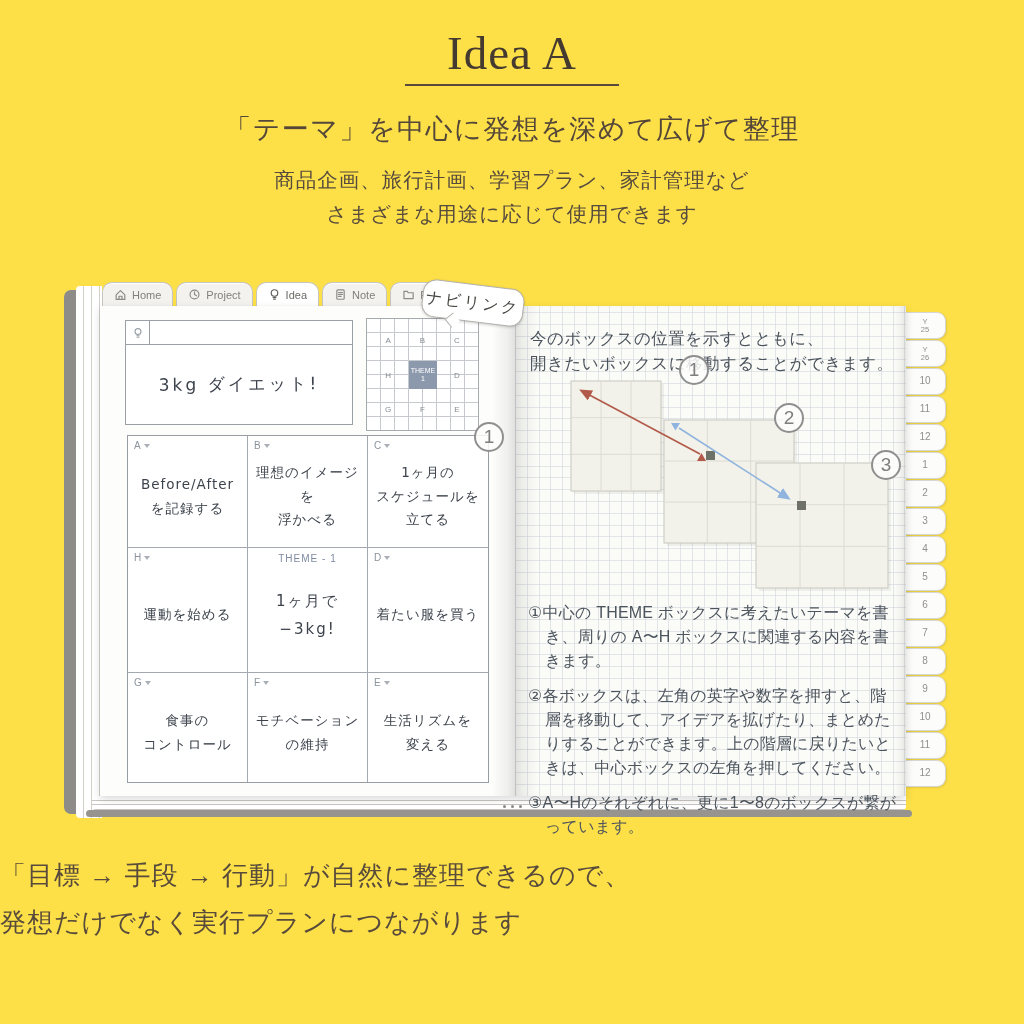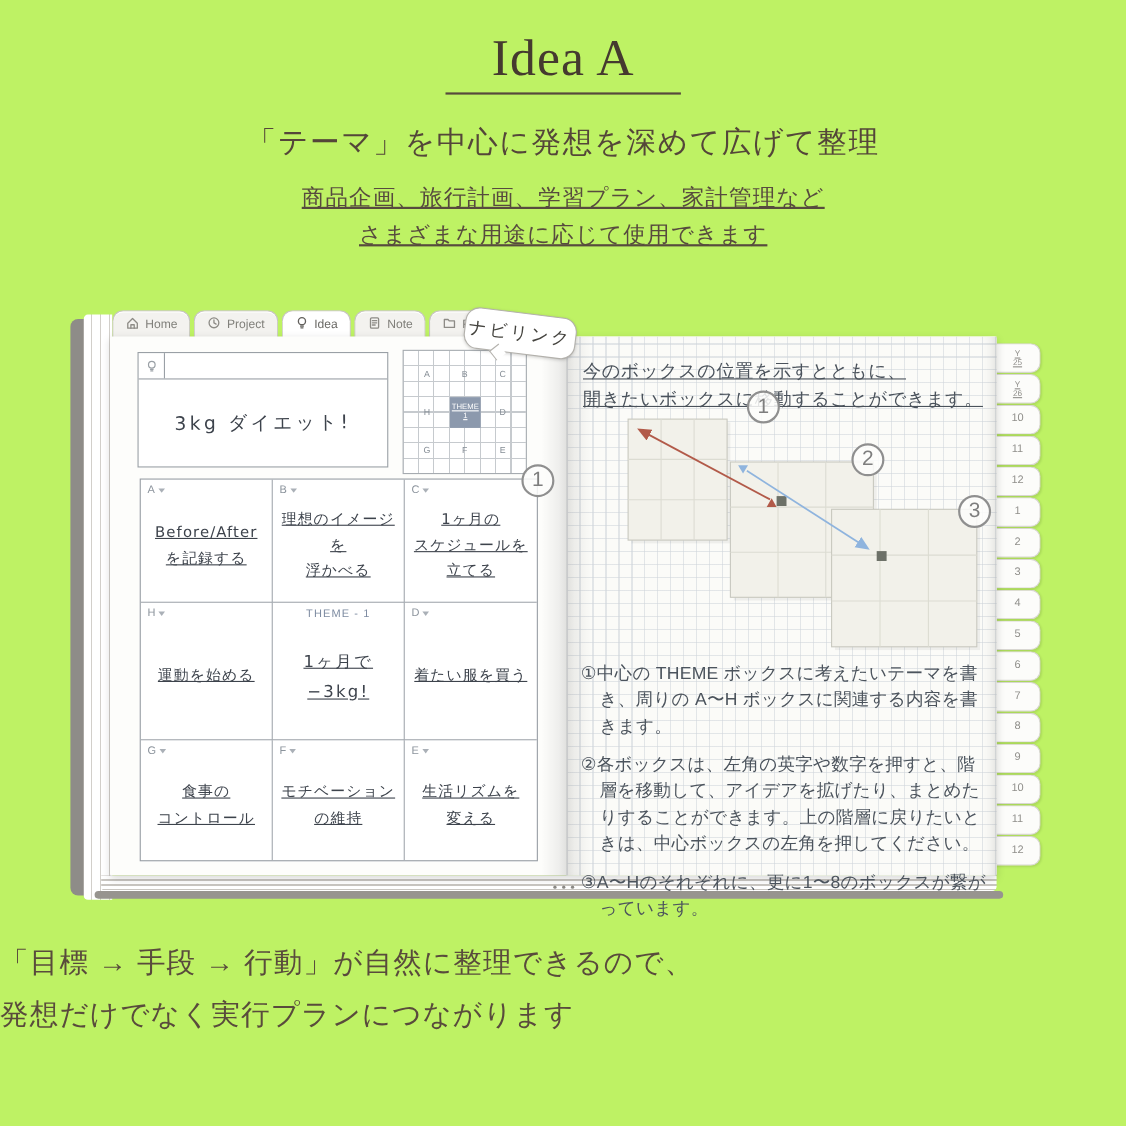--- a/index.html
+++ b/index.html
@@ -1,19 +1,19 @@
 <!DOCTYPE html>
 <html><head>
 <meta charset="utf-8">
 <style>
   * { margin:0; padding:0; box-sizing:border-box; }
   html,body { width:1024px; height:1024px; }
   body { font-family:"Liberation Sans","DejaVu Sans",sans-serif; }
-  .canvas { position:relative; width:1024px; height:1024px; background:#bef264; overflow:hidden; }
-  .pre { white-space:pre-line;text-decoration:underline; }
+  .canvas { position:relative; width:1024px; height:1024px; background:#fde047; overflow:hidden; }
+  .pre { white-space:pre-line; }
 
   
   .hero { position:absolute; top:0; left:0; width:100%; text-align:center; }
   .hero-title { margin-top:26px; font-family:"Liberation Serif","DejaVu Serif",serif;
     font-size:47px; color:#453a2f; letter-spacing:1px; font-weight:500; }
   .hero-underline { width:214px; height:2px; background:#57493c; margin:4px auto 0; }
   .hero-subtitle { margin-top:25px; font-size:27px; color:#544639; letter-spacing:1.5px; }
   .hero-desc { margin-top:16px; font-size:20.5px; line-height:1.65; color:#574b3e; letter-spacing:1px; }
 
   

